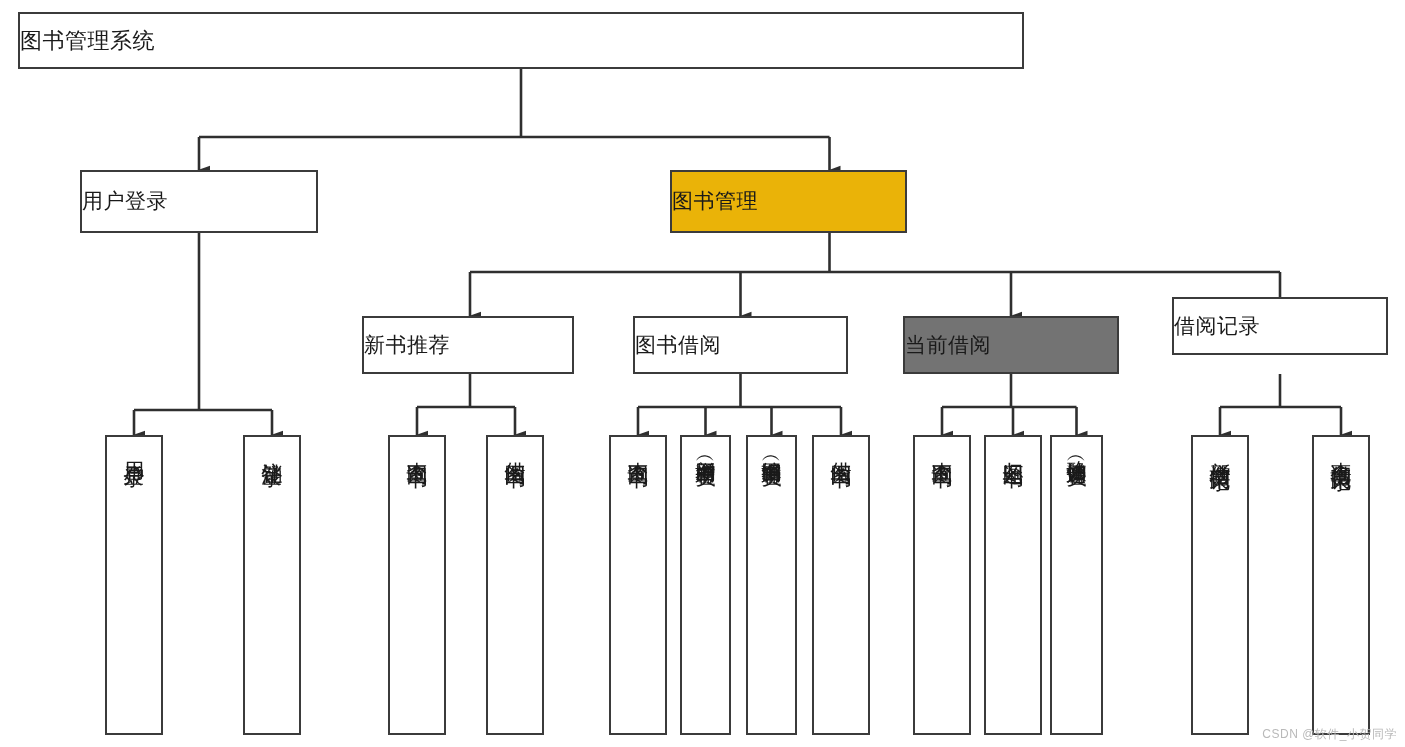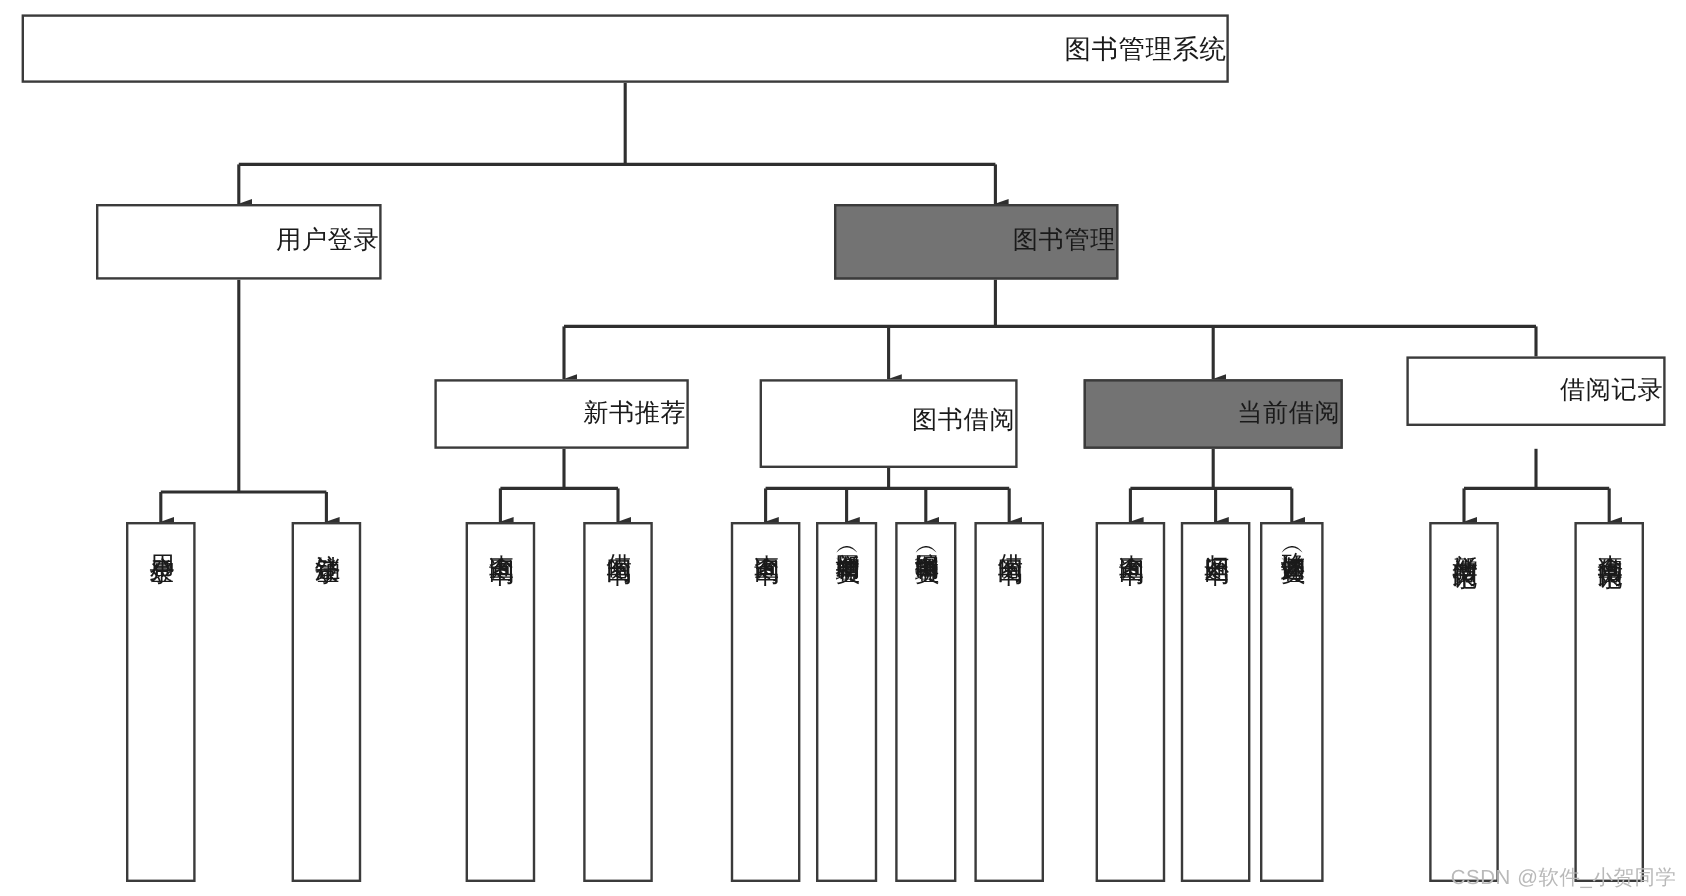--- a/index.html
+++ b/index.html
@@ -28,21 +28,21 @@
     width: 1405px;
     height: 747px;
     pointer-events: none;
   }
   .node {
     position: absolute;
     border: 2px solid #3b3b3b;
     background: #ffffff;
     display: flex;
     align-items: center;
-    justify-content: flex-end;
+    justify-content: flex-start;
     color: #1a1a1a;
   }
   .node-label {
     display: block;
     text-align: center;
     line-height: 1.18;
     white-space: nowrap;
   }
   
   .node.horiz .node-label {
@@ -68,21 +68,21 @@
     max-height: 100%;
   }
   .node.vert.narrow .node-label {
     font-size: 20px;
     letter-spacing: 1px;
   }
   #watermark {
     position: absolute;
     right: 8px;
     bottom: 4px;
-    font-size: 17px;
+    font-size: 12px;
     color: #b9b9b9;
     letter-spacing: 0.5px;
     user-select: none;
     white-space: nowrap;
   }
 </style>
 </head>
 <body>
 
 <div id="diagram-root">
@@ -130,28 +130,28 @@
       </g>
   </svg>
 
   <div class="node horiz root" style="left: 18px; top: 12px; width: 1006px; height: 57px; border-color: rgb(59, 59, 59); background: rgb(255, 255, 255); color: rgb(26, 26, 26);">
     <span class="node-label">图书管理系统</span>
   </div>
 
   <div class="node horiz" style="left: 80px; top: 170px; width: 238px; height: 63px; border-color: rgb(59, 59, 59); background: rgb(255, 255, 255); color: rgb(26, 26, 26);">
     <span class="node-label">用户登录</span>
   </div>
-  <div class="node horiz" style="left: 695px; top: 170px; width: 237px; height: 63px; border-color: rgb(59, 59, 59); background: #737373; color: rgb(26, 26, 26);">
+  <div class="node horiz" style="left: 670px; top: 170px; width: 237px; height: 63px; border-color: rgb(59, 59, 59); background: #eab308; color: rgb(26, 26, 26);">
     <span class="node-label">图书管理</span>
   </div>
 
   <div class="node horiz" style="left: 362px; top: 316px; width: 212px; height: 58px; border-color: rgb(59, 59, 59); background: rgb(255, 255, 255); color: rgb(26, 26, 26);">
     <span class="node-label">新书推荐</span>
   </div>
-  <div class="node horiz" style="left: 633px; top: 316px; width: 215px; height: 74px; border-color: rgb(59, 59, 59); background: rgb(255, 255, 255); color: rgb(26, 26, 26); font-family: Liberation Mono, monospace;">
+  <div class="node horiz" style="left: 633px; top: 316px; width: 215px; height: 58px; border-color: rgb(59, 59, 59); background: rgb(255, 255, 255); color: rgb(26, 26, 26);">
     <span class="node-label">图书借阅</span>
   </div>
   <div class="node horiz" style="left: 903px; top: 316px; width: 216px; height: 58px; border-color: rgb(59, 59, 59); background: #737373; color: rgb(26, 26, 26);">
     <span class="node-label">当前借阅</span>
   </div>
   <div class="node horiz" style="left: 1172px; top: 297px; width: 216px; height: 58px; border-color: rgb(59, 59, 59); background: rgb(255, 255, 255); color: rgb(26, 26, 26);">
     <span class="node-label">借阅记录</span>
   </div>
 
   <div class="node vert" style="left: 105px; top: 435px; width: 58px; height: 300px; border-color: rgb(59, 59, 59); background: rgb(255, 255, 255); color: rgb(26, 26, 26);">

